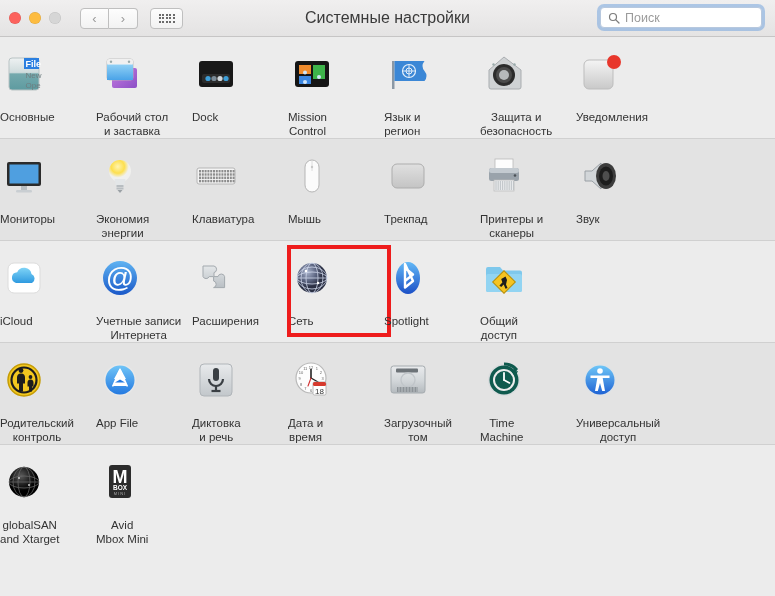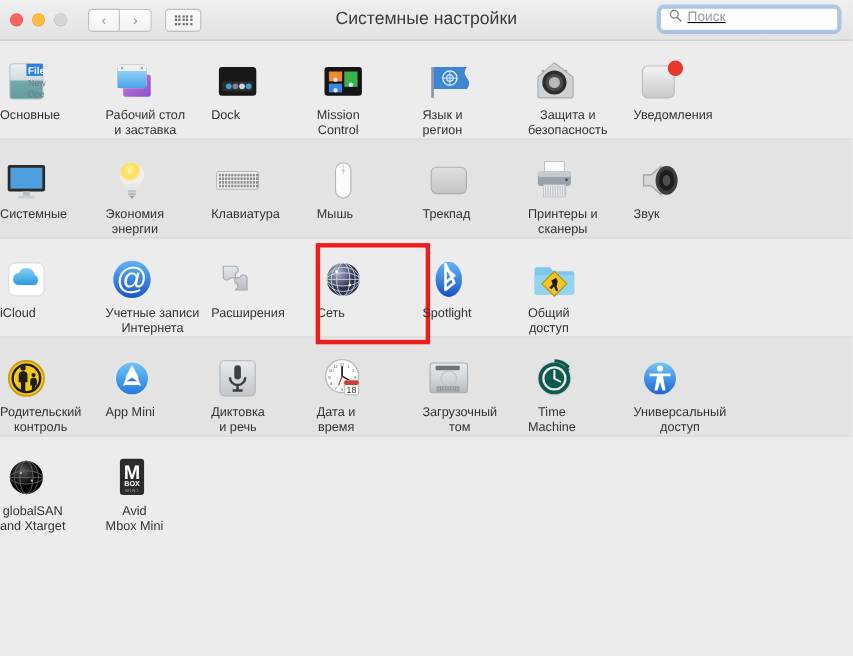--- a/index.html
+++ b/index.html
@@ -60,23 +60,22 @@
 
   #searchwrap {
     position: absolute; right: 10px; top: 4px;
     width: 168px; height: 27px;
   }
   #searchbox {
     position: absolute; inset: 3px;
     background: #fff;
     border: 1px solid #b7c8de;
     border-radius: 4px;
-    display: flex; align-items: flex-start;
+    display: flex; align-items: center;
     box-shadow: 0 0 0 3px rgba(118,165,223,0.55);
-    text-decoration: underline;
   }
   #searchbox .sicon { margin-left: 7px; width: 12px; height: 12px; flex: 0 0 12px; }
   #searchph { margin-left: 5px; font-size: 12.5px; color: #9b9b9b; }
 
   
   #body { flex: 1 1 auto; overflow: hidden; }
   .prow {
     display: flex; align-items: flex-start;
     padding: 10px 0 0 0;
     border-bottom: 1px solid #d0d0d0;
@@ -91,21 +90,21 @@
     padding-top: 3px;
     position: relative;
   }
   .picon {
     width: 48px; height: 48px;
     display: flex; align-items: center; justify-content: center;
     position: relative;
   }
   .picon svg { display: block; }
   .plabel {
-    margin-top: 0;
+    margin-top: 12px;
     font-size: 11.5px; line-height: 14px;
     color: #333; text-align: center; max-width: 94px;
   }
 
   
   .pane.highlight::after {
     content: "";
     position: absolute;
     left: -1px; top: -6px; width: 96px; height: 84px;
     border: 4px solid #ee1c1c;
@@ -284,21 +283,21 @@
       <div class="prow shade-b">
         <div class="pane">
           <div class="picon">
             <svg width="48" height="48" viewBox="0 0 48 48">
               <rect x="7" y="10" width="34" height="24" rx="2" fill="#2b2b2b"></rect>
         <rect x="9.5" y="12.5" width="29" height="19" fill="#4f9fe0"></rect>
         <rect x="21" y="34" width="6" height="5" fill="#b9bec2"></rect>
         <rect x="16" y="38" width="16" height="2.5" rx="1.2" fill="#c9ced2"></rect>
             </svg>
           </div>
-          <div class="plabel">Системные</div>
+          <div class="plabel">Мониторы</div>
         </div>
         <div class="pane">
           <div class="picon">
             <svg width="48" height="48" viewBox="0 0 48 48">
               <defs>
                 <radialGradient id="lba" cx=".4" cy=".3">
         <stop offset="0" stop-color="#fff4b0"></stop>
                   <stop offset=".6" stop-color="#fddf4e"></stop>
         <stop offset="1" stop-color="#f0f0ee"></stop>
                 </radialGradient>
@@ -552,21 +551,21 @@
               </defs>
         <circle cx="24" cy="24" r="16" fill="#e8e8e8"></circle>
         <circle cx="24" cy="24" r="14.5" fill="url(#asa)"></circle>
         <path d="M24 12 l6 11 h-12 z" fill="#fff" transform="rotate(0 24 24)"></path>
         <path d="M16 30 h16 l-8-5 z" fill="#fff"></path>
         <path d="M24 13 L31 28 H17 z" fill="#fff" opacity=".0"></path>
         <path d="M23.2 13.5 c.4-.7 1.2-.7 1.6 0 l7 16 c.3.8-.3 1.4-1 1 l-6.8-4 -6.8 4 c-.7.4-1.3-.2-1-1 z" fill="#fff"></path>
         <path d="M19 26.5 h10 l-5 -3 z" fill="#2479e0"></path>
             </svg>
           </div>
-          <div class="plabel">App Mini</div>
+          <div class="plabel">App File</div>
         </div>
         <div class="pane">
           <div class="picon">
             <svg width="48" height="48" viewBox="0 0 48 48">
               <defs>
                 <linearGradient id="mia" x1="0" y1="0" x2="0" y2="1">
         <stop offset="0" stop-color="#e8eaec"></stop>
                   <stop offset="1" stop-color="#c2c7cb"></stop>
                 </linearGradient>
               </defs>

